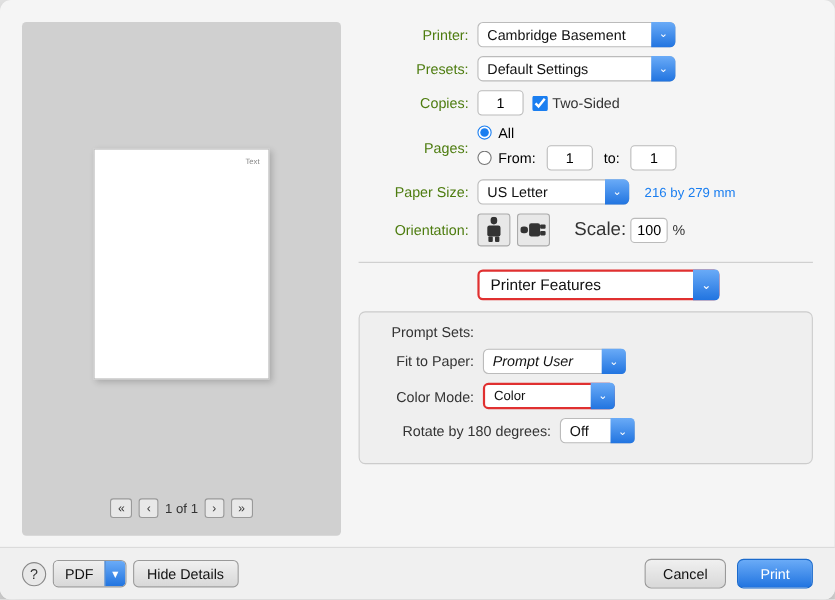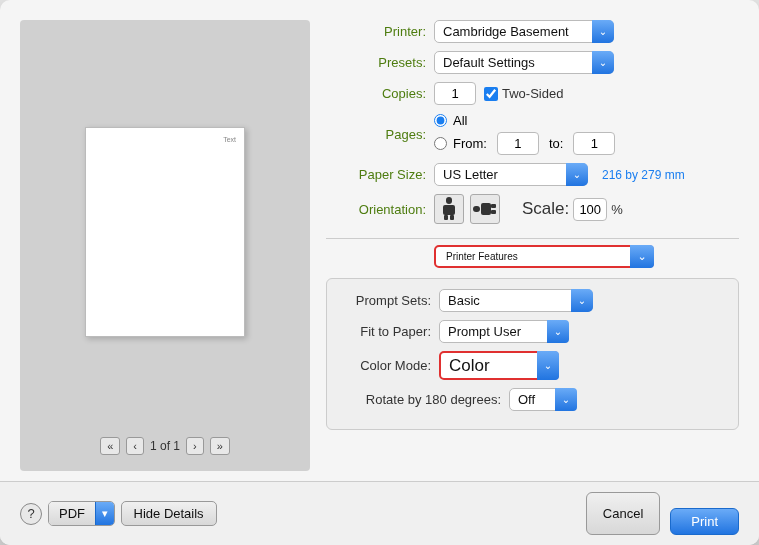--- a/index.html
+++ b/index.html
@@ -132,21 +132,21 @@
       justify-content: center;
       pointer-events: none;
     }
     .select-arrow::before {
       content: "⌄";
       color: white;
       font-size: 10px;
       line-height: 1;
     }
     .select-full { width: 180px; }
-    .select-medium { width: 154px; }
+    .select-medium { width: 138px; }
     .input-small {
       border: 1px solid #bbb;
       border-radius: 4px;
       padding: 3px 5px;
       font-size: 13px;
       width: 42px;
       text-align: center;
       outline: none;
       background: white;
     }
@@ -187,21 +187,21 @@
       display: flex;
       align-items: center;
     }
     .features-select {
       appearance: none;
       -webkit-appearance: none;
       background: white;
       border: 2px solid #e03030;
       border-radius: 5px;
       padding: 4px 28px 4px 10px;
-      font-size: 10px;
+      font-size: 14px;
       font-weight: 500;
       color: #111;
       cursor: pointer;
       outline: none;
       width: 220px;
     }
     .features-arrow {
       position: absolute;
       right: 0;
       top: 0;
@@ -245,21 +245,21 @@
       display: flex;
       align-items: center;
     }
     .color-mode-select {
       appearance: none;
       -webkit-appearance: none;
       background: white;
       border: 2px solid #e03030;
       border-radius: 5px;
       padding: 3px 26px 3px 8px;
-      font-size: 17px;
+      font-size: 12px;
       color: #111;
       cursor: pointer;
       outline: none;
       width: 120px;
     }
     .color-mode-arrow {
       position: absolute;
       right: 0;
       top: 0;
       bottom: 0;
@@ -356,34 +356,34 @@
     }
     .print-btn {
       background: linear-gradient(180deg, #6aabf7, #2174e0);
       border: 1px solid #1a6acc;
       border-radius: 6px;
       padding: 5px 20px;
       font-size: 13px;
       cursor: pointer;
       color: white;
       font-weight: 500;
-      margin-top: 16px;
     }
     .prompt-user-select {
       appearance: none;
       -webkit-appearance: none;
       background: white;
       border: 1px solid #bbb;
       border-radius: 5px;
       padding: 3px 24px 3px 8px;
       font-size: 13px;
       color: #111;
       cursor: pointer;
       outline: none;
       width: 130px;
+      font-style: italic;
     }
     .prompt-wrapper {
       position: relative;
     }
     .prompt-arrow {
       position: absolute;
       right: 0;
       top: 0;
       bottom: 0;
       width: 22px;
@@ -554,26 +554,20 @@
             <option>Printer Features</option>
           </select>
           <div class="features-arrow"></div>
         </div>
       </div>
 
       <div class="feature-sets-section">
 
         <div class="feature-sets-row">
           <span class="feature-sets-label">Prompt Sets:</span>
-          <div class="select-wrapper">
-            <select class="mac-select select-medium">
-              <option>Basic</option>
-            </select>
-            <div class="select-arrow"></div>
-          </div>
         </div>
 
         <div class="inner-row">
           <span class="inner-label" style="width:90px; text-align:right; margin-right:8px;">Fit to Paper:</span>
           <div class="prompt-wrapper">
             <select class="prompt-user-select">
               <option>Prompt User</option>
             </select>
             <div class="prompt-arrow"></div>
           </div>

